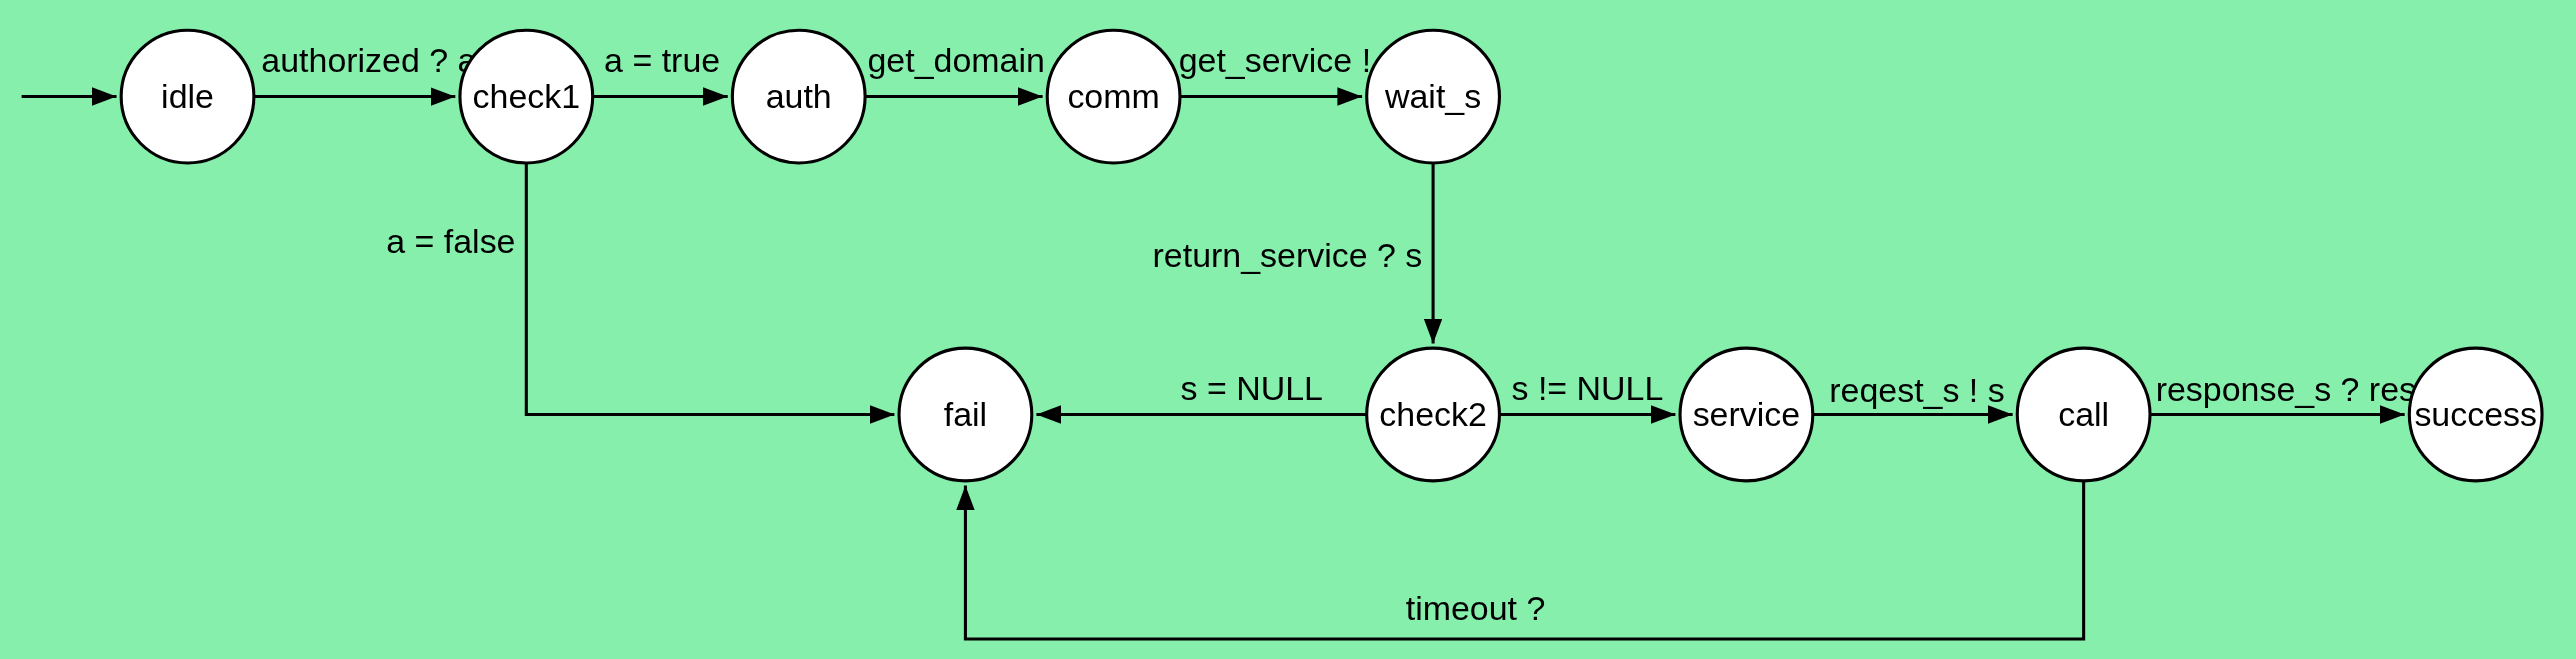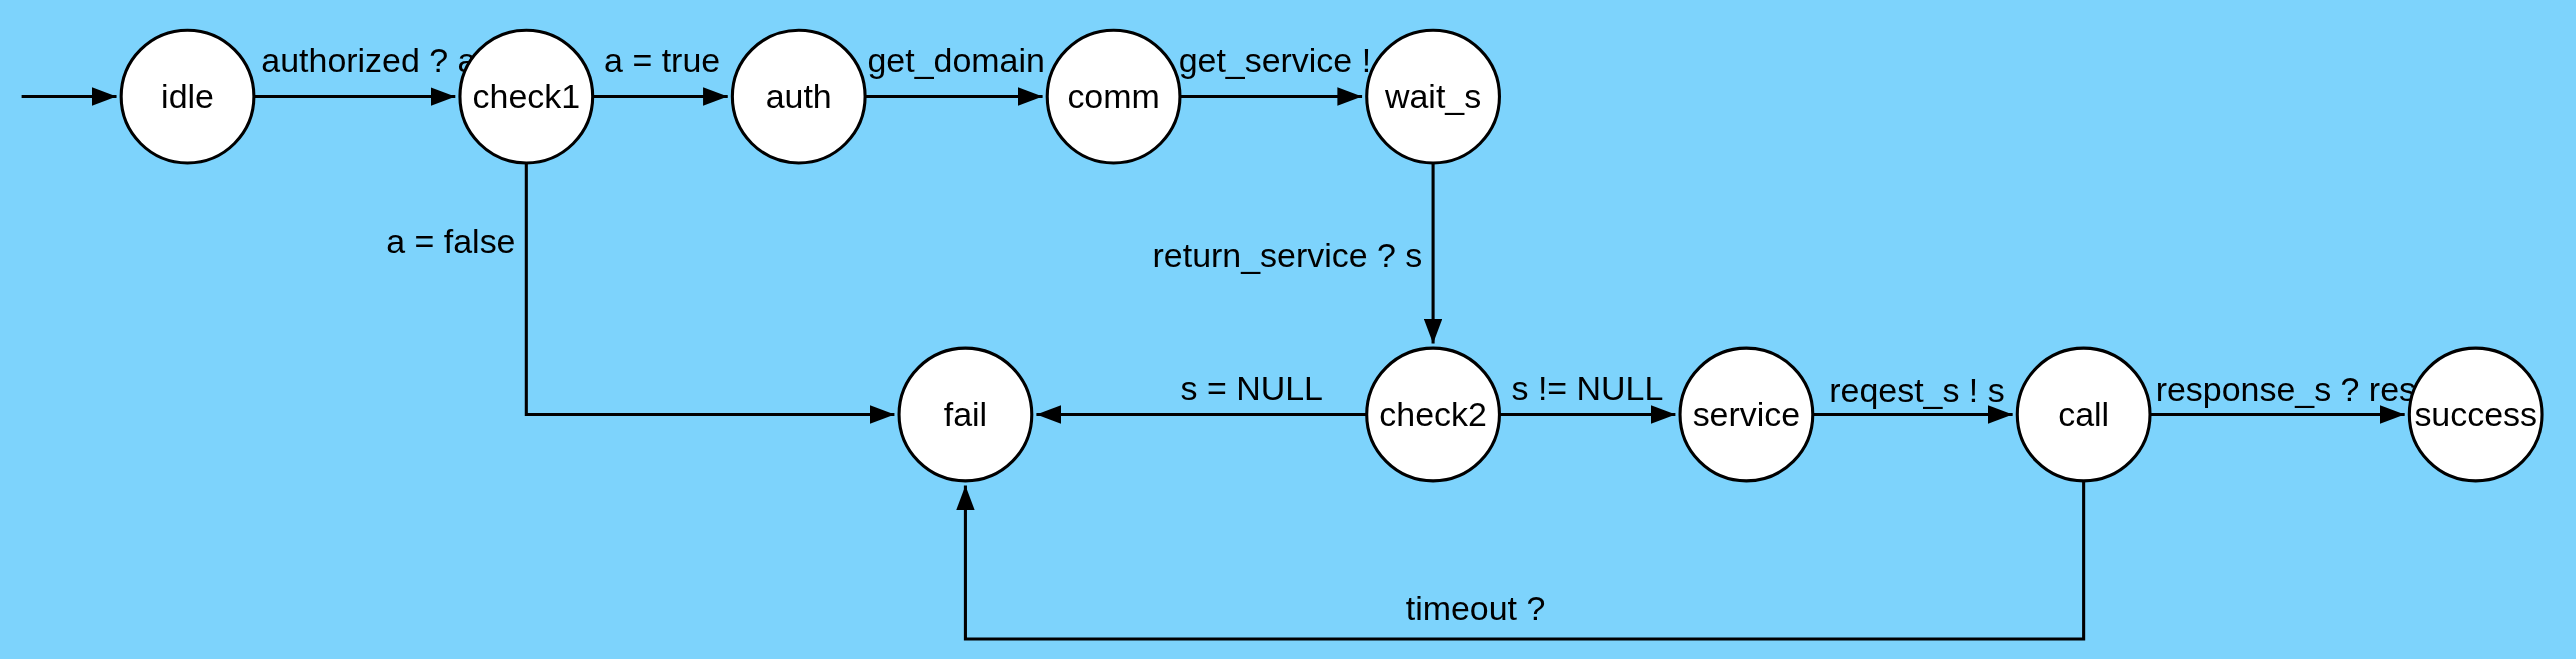--- a/index.html
+++ b/index.html
@@ -4,21 +4,21 @@
 <style>
   html, body {
     margin: 0;
     padding: 0;
     background: #ffffff;
   }
   .canvas {
     position: relative;
     width: 2576px;
     height: 660px;
-    background: #7dd3fc;
+    background: #86efac;
     font-family: "Liberation Sans", "DejaVu Sans", sans-serif;
   }
   svg.fsm {
     display: block;
     width: 2576px;
     height: 660px;
   }
   .state-circle {
     fill: #ffffff;
     stroke: #000000;

